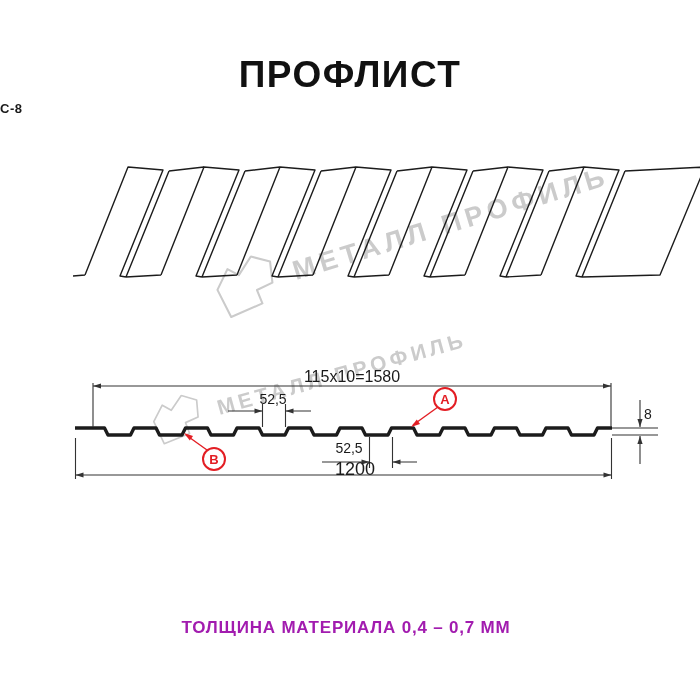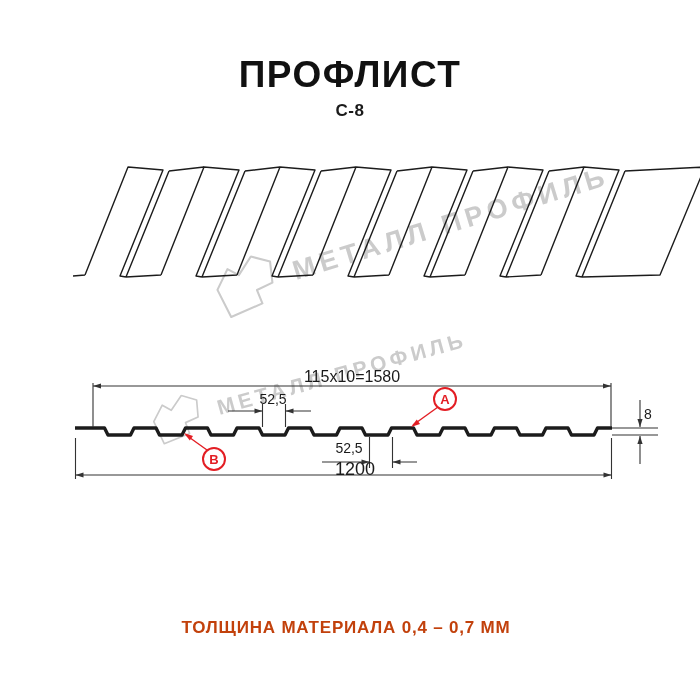--- a/index.html
+++ b/index.html
@@ -5,26 +5,26 @@
   html,body{margin:0;padding:0;background:#fff;}
   .page{
     position:relative;width:700px;height:700px;background:#ffffff;
     font-family:"Liberation Sans",sans-serif;overflow:hidden;
   }
   .title{
     position:absolute;left:0;right:0;top:54px;text-align:center;
     font-size:37px;font-weight:800;letter-spacing:1.5px;color:#111;margin:0;
   }
   .subtitle{
-    position:absolute;left:0;right:0;top:101px;text-align:center;
-    font-size:17px;font-weight:700;letter-spacing:0.5px;color:#1a1a1a;
+    position:absolute;left:0;right:0;top:101px;
+    font-size:13px;font-weight:700;letter-spacing:0.5px;color:#1a1a1a;
   }
   .footer-note{
     position:absolute;left:0;right:8px;top:618px;text-align:center;
-    font-size:17px;font-weight:600;letter-spacing:0.8px;color:#c2410c;
+    font-size:17px;font-weight:600;letter-spacing:0.8px;color:#a21caf;
   }
   .watermark{
     position:absolute;display:flex;align-items:center;gap:12px;
     color:#cbcbcb;font-weight:700;white-space:nowrap;z-index:1;
   }
   .wm-3d{left:213px;top:268px;transform:rotate(-17deg);transform-origin:0 50%;
     font-size:27px;letter-spacing:5px;}
   .wm-section{left:150px;top:404px;transform:rotate(-15.5deg);transform-origin:0 50%;
     font-size:21px;letter-spacing:4px;}
   .wm-logo{flex:0 0 auto;}

